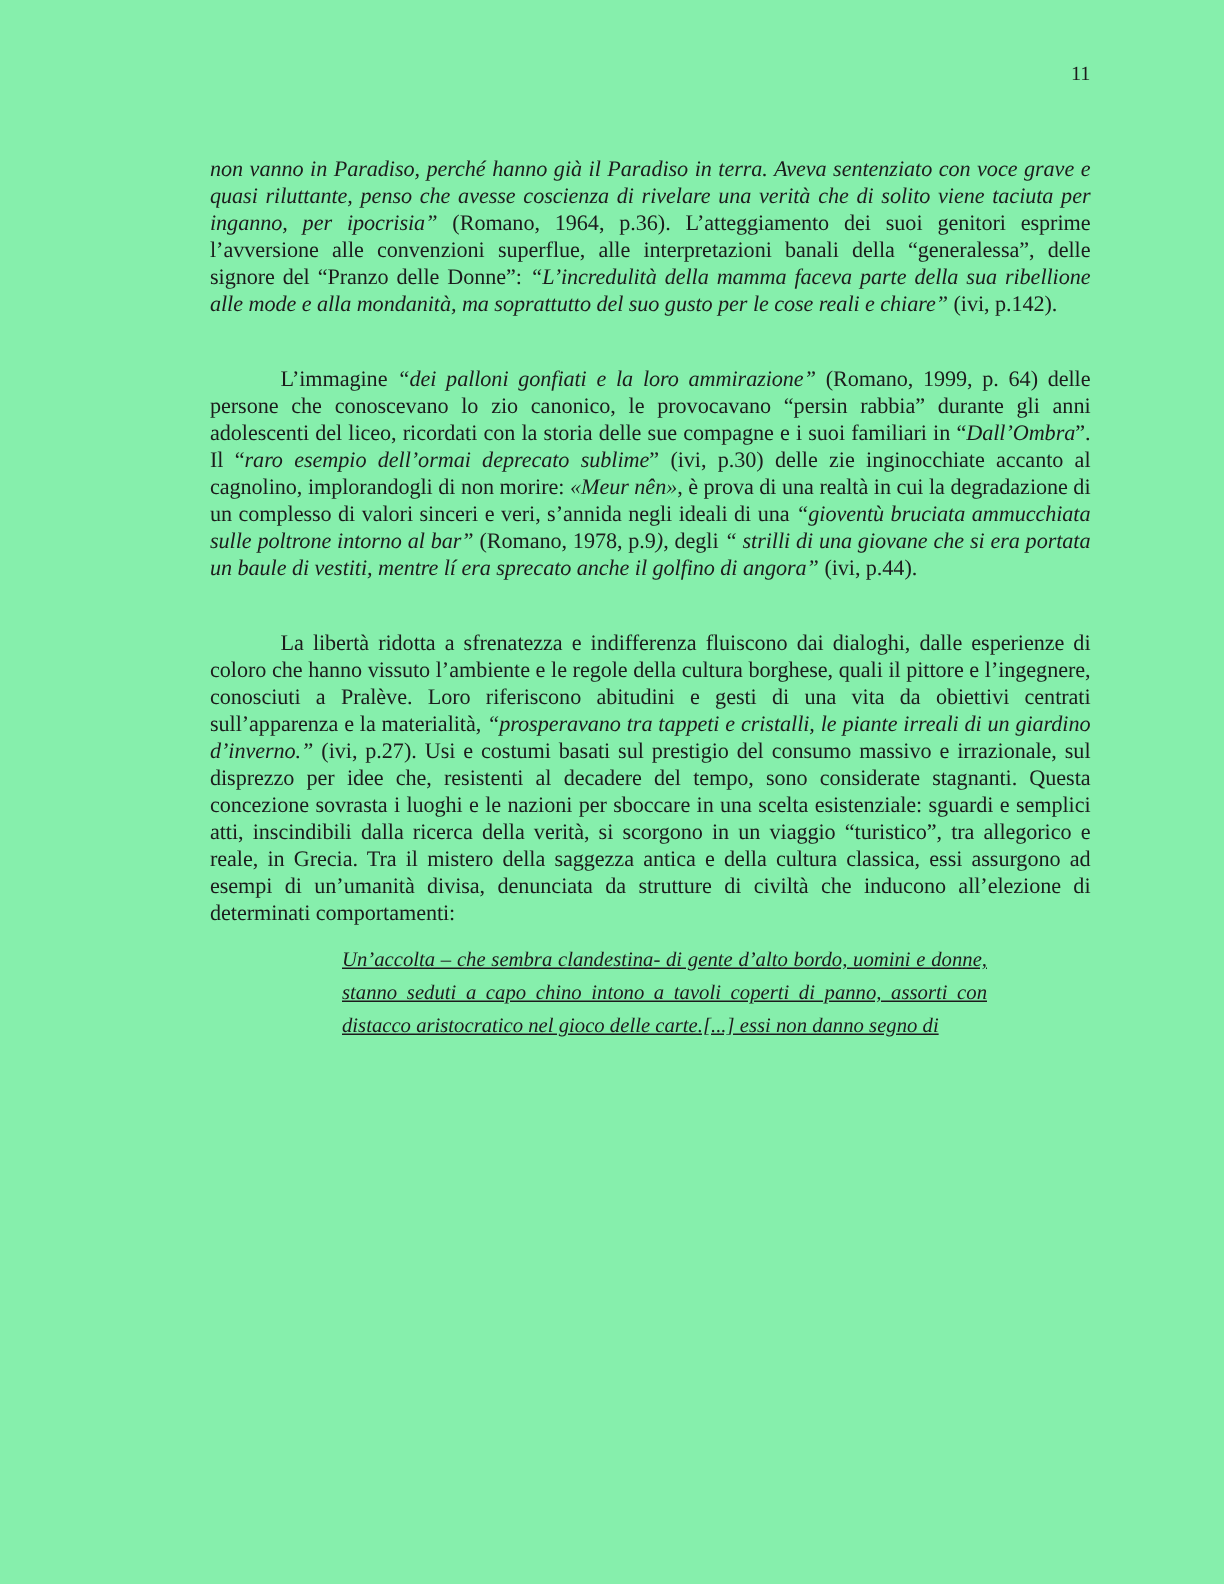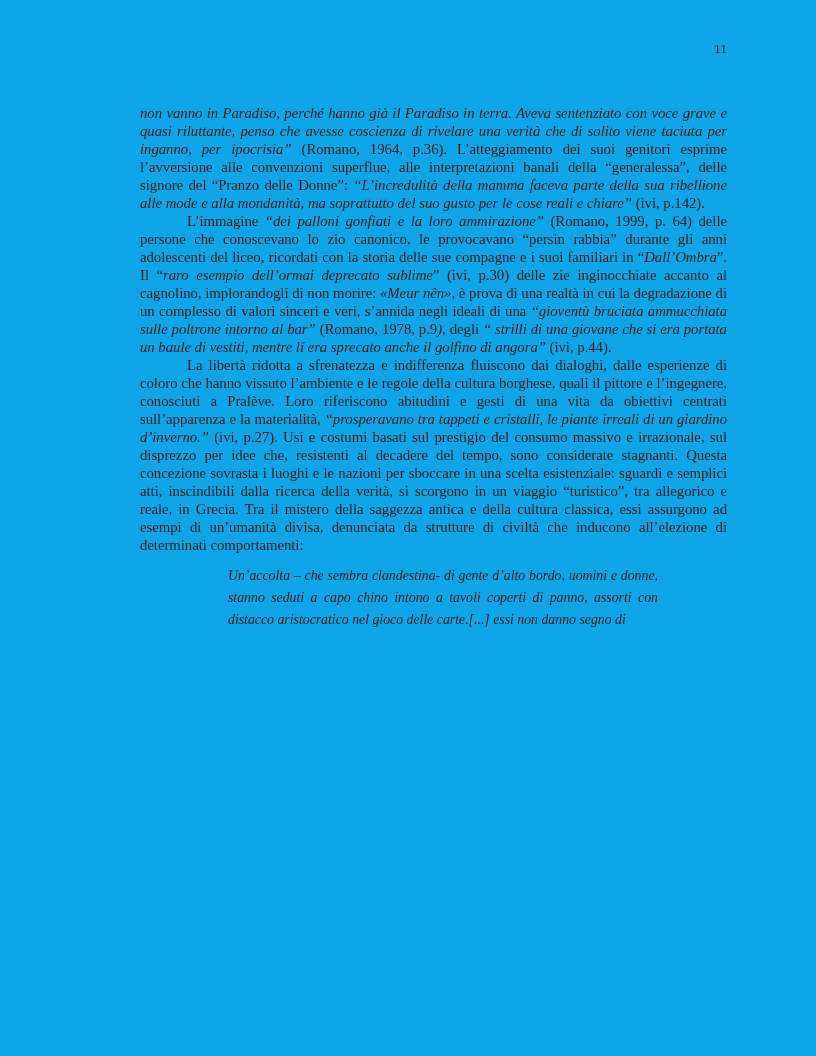--- a/index.html
+++ b/index.html
@@ -4,21 +4,21 @@
 <style>
   html, body {
     margin: 0;
     padding: 0;
     background: #ffffff;
   }
   .page {
     position: relative;
     width: 816px;
     height: 1056px;
-    background: #0ea5e9;
+    background: #86efac;
     overflow: hidden;
     font-family: "Liberation Serif", "DejaVu Serif", serif;
     color: #1c1c1c;
   }
   .page-number {
     position: absolute;
     top: 41px;
     right: 89px;
     font-size: 13.5px;
     line-height: 16px;
@@ -33,32 +33,34 @@
   .para {
     margin: 0;
     padding: 0;
     font-size: 14.8px;
     line-height: 18px;
     text-align: justify;
     letter-spacing: -0.05px;
   }
   .para.indent {
     text-indent: 47px;
+    margin-top: 32px;
   }
   .it {
     font-style: italic;
   }
   .quote {
     margin: 11px 0 0 88px;
     padding: 0;
     width: 430px;
     font-size: 13.8px;
     line-height: 21.9px;
     font-style: italic;
     text-align: justify;
+    text-decoration: underline;
   }
 </style>
 </head>
 <body>
 
 <div class="page">
   <div class="page-number">11</div>
 
   <div class="body-text">
     <p class="para"><span class="it">non vanno in Paradiso, perché hanno già il Paradiso in terra. Aveva sentenziato con voce grave e quasi riluttante, penso che avesse coscienza di rivelare una verità che di solito viene taciuta per inganno, per ipocrisia”</span><span> (Romano, 1964, p.36). L’atteggiamento dei suoi genitori esprime l’avversione alle convenzioni superflue, alle interpretazioni banali della “generalessa”, delle signore del “Pranzo delle Donne”: </span><span class="it">“L’incredulità della mamma faceva parte della sua ribellione alle mode e alla mondanità, ma soprattutto del suo gusto per le cose reali e chiare”</span><span> (ivi, p.142).</span></p>

